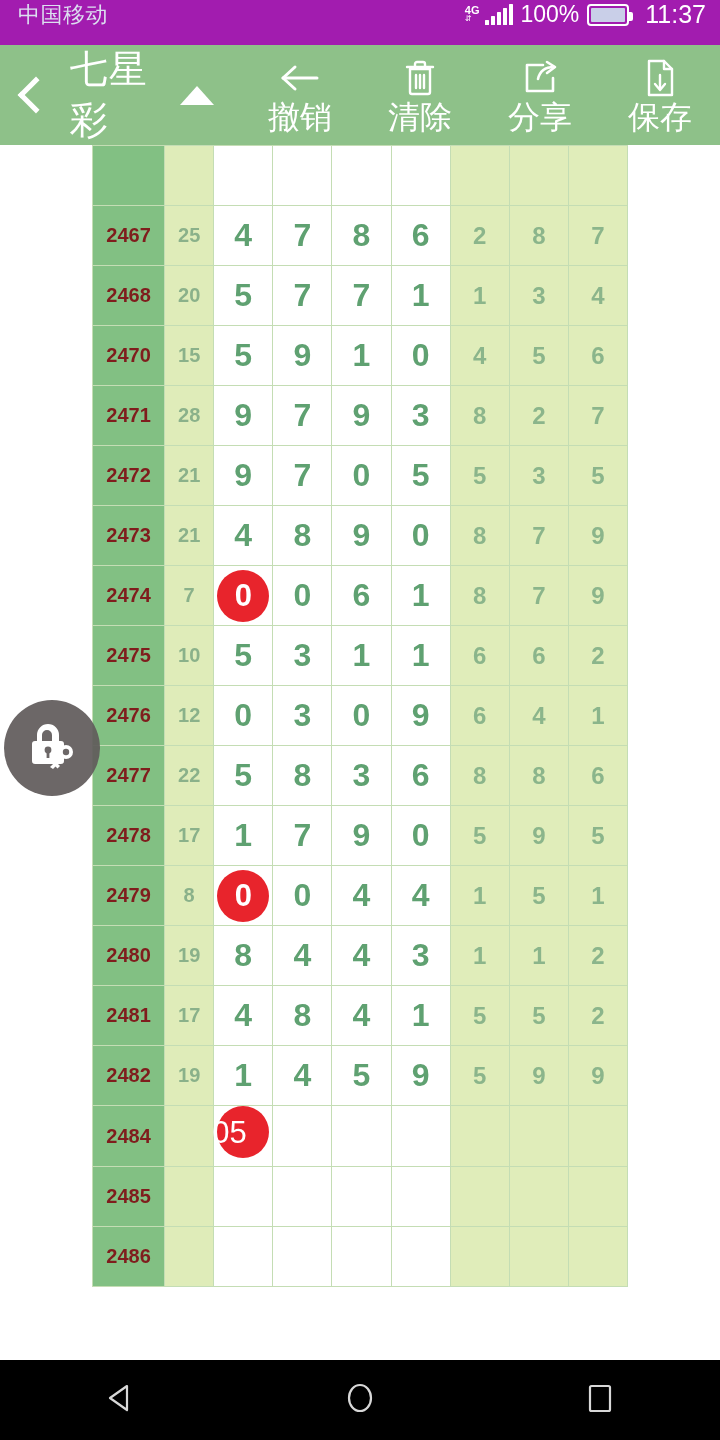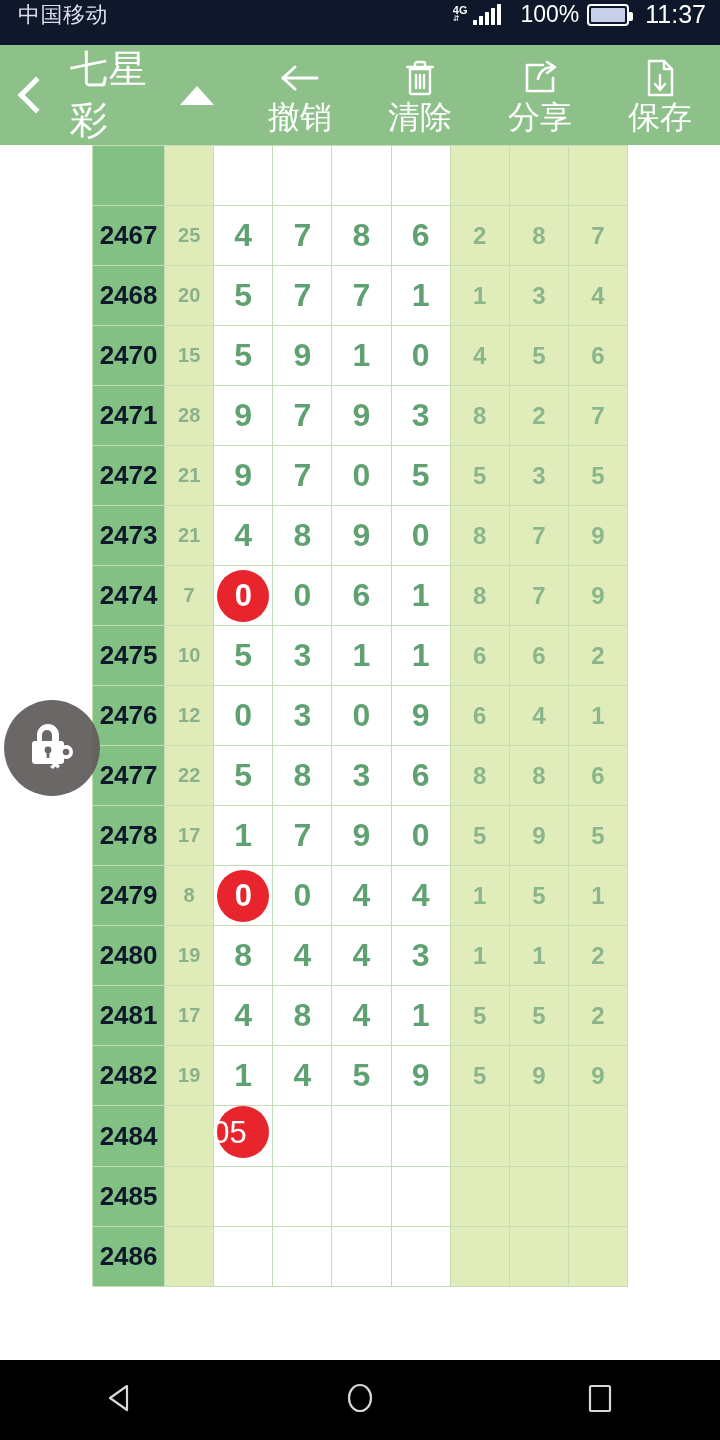--- a/index.html
+++ b/index.html
@@ -7,40 +7,40 @@
   body {
     font-family:"Liberation Sans","DejaVu Sans",sans-serif;
     background:#ffffff;
     overflow:hidden;
     position:relative;
   }
 
   
   #status-bar{
     height:45px; width:720px;
-    background:#0f172a;
+    background:#a21caf;
     display:flex; align-items:center;
     padding:0 14px 16px 18px;
     color:#e8eaf6;
   }
   #carrier{ font-size:22px; letter-spacing:.5px; color:#dcdff0; }
   #status-right{ margin-left:auto; display:flex; align-items:center; gap:6px; }
   .net-label{
     display:flex; flex-direction:column; align-items:flex-start;
     line-height:.85; font-size:11px; font-weight:bold; color:#fff;
   }
   .net-label .sub{ font-size:8px; font-weight:normal; }
   .bars{ display:flex; align-items:flex-end; gap:2px; height:20px; }
   .bars i{ display:block; width:4px; background:#fff; border-radius:.5px; }
   .bars i:nth-child(1){height:5px;}
   .bars i:nth-child(2){height:9px;}
   .bars i:nth-child(3){height:13px;}
   .bars i:nth-child(4){height:17px;}
   .bars i:nth-child(5){height:21px;}
-  #battery-pct{ font-size:23px; color:#fff; margin-left:13px; }
+  #battery-pct{ font-size:23px; color:#fff; margin-left:1px; }
   .battery{
     width:42px; height:22px; border:2.5px solid #fff; border-radius:4px;
     position:relative; display:flex; align-items:center; padding:2px; margin-left:2px;
   }
   .battery::after{
     content:""; position:absolute; right:-6px; top:6px;
     width:4px; height:9px; background:#fff; border-radius:0 2px 2px 0;
   }
   .battery .fill{ width:100%; height:100%; background:#c9cfe8; border-radius:1px; }
   #clock{ font-size:25px; color:#fff; margin-left:10px; }
@@ -103,22 +103,22 @@
   #grid col.c-main{width:59px;}
   #grid col.c-tail{width:59px;}
 
   #grid tr{ height:60px; }
   #grid td{
     text-align:center; vertical-align:middle;
     border:1px solid #c4ddb4;
     padding:0;
   }
   td.id-cell{
-    background:#82c083; color:#0f172a;
-    font-size:26px; font-weight:bold;
+    background:#82c083; color:#7f1d1d;
+    font-size:20px; font-weight:bold;
     border-color:#9ccb92;
   }
   td.sum-cell{
     background:#dfecb9; color:#8ab18a;
     font-size:20px; font-weight:bold;
     border-color:#cde0b3;
   }
   td.main-cell{
     background:#ffffff; color:#5fa171;
     font-size:32px; font-weight:bold;

